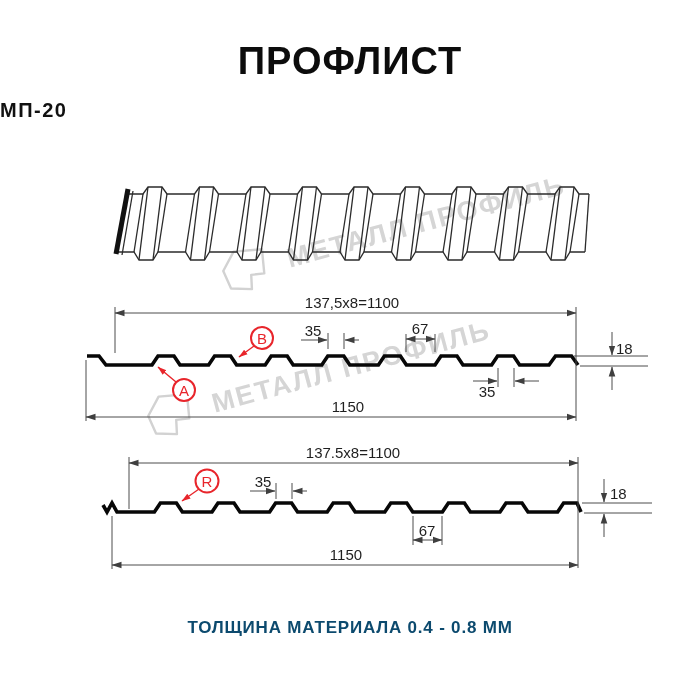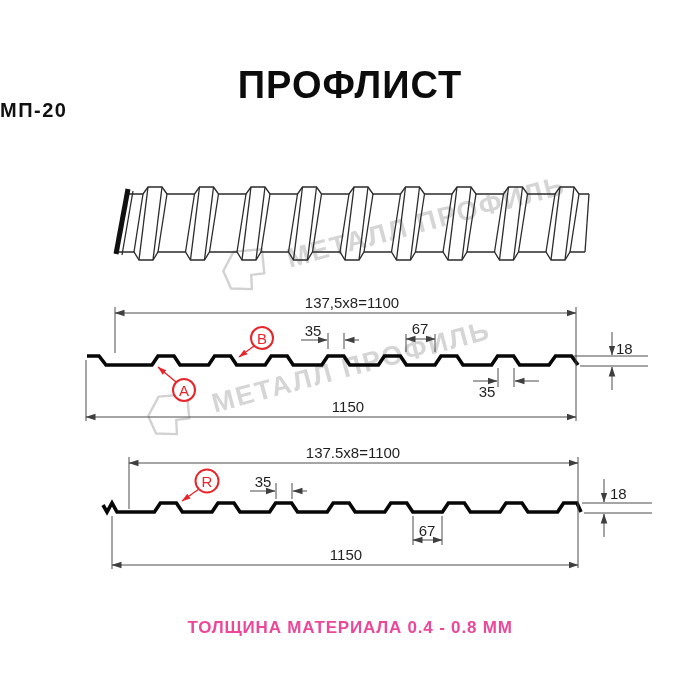--- a/index.html
+++ b/index.html
@@ -1,23 +1,23 @@
 <!DOCTYPE html>
 <html><head>
 <meta charset="utf-8">
 <style>
   html,body{margin:0;padding:0;background:#fff;}
   .canvas{position:relative;width:700px;height:700px;background:#ffffff;overflow:hidden;
           font-family:"Liberation Sans",sans-serif;}
-  .title{position:absolute;top:64px;left:0;width:700px;text-align:center;
+  .title{position:absolute;top:40px;left:0;width:700px;text-align:center;
          font-size:38px;font-weight:800;letter-spacing:1px;color:#0c0c0c;z-index:5;}
   .subtitle{position:absolute;top:99px;left:0;width:700px;text-align:left;
          font-size:20px;font-weight:600;letter-spacing:1.5px;color:#111;z-index:5;}
   .footer{position:absolute;top:618px;left:0;width:700px;text-align:center;
-         font-size:17px;font-weight:600;letter-spacing:0.8px;color:#ec4899;z-index:5;}
+         font-size:17px;font-weight:600;letter-spacing:0.8px;color:#0c4a6e;z-index:5;}
   .wm{position:absolute;display:flex;align-items:center;gap:9px;z-index:1;
       transform:rotate(-15deg);transform-origin:0 70%;}
   .wm span{font-size:27px;font-weight:700;letter-spacing:2px;color:#d5d5d5;white-space:nowrap;}
   .wm svg{flex:0 0 auto;}
   #art{position:absolute;left:0;top:0;z-index:3;}
   .dimline{stroke:#4c4c4c;stroke-width:1;fill:none;}
   .prof{stroke:#070707;stroke-width:3.6;fill:none;stroke-linejoin:miter;}
   .sheet{stroke:#2b2b2b;stroke-width:1.3;fill:none;stroke-linejoin:miter;}
   .dimtext{font-family:"Liberation Sans",sans-serif;font-size:15px;fill:#1f1f1f;}
   .redln{stroke:#e8252b;stroke-width:1.4;fill:none;}

